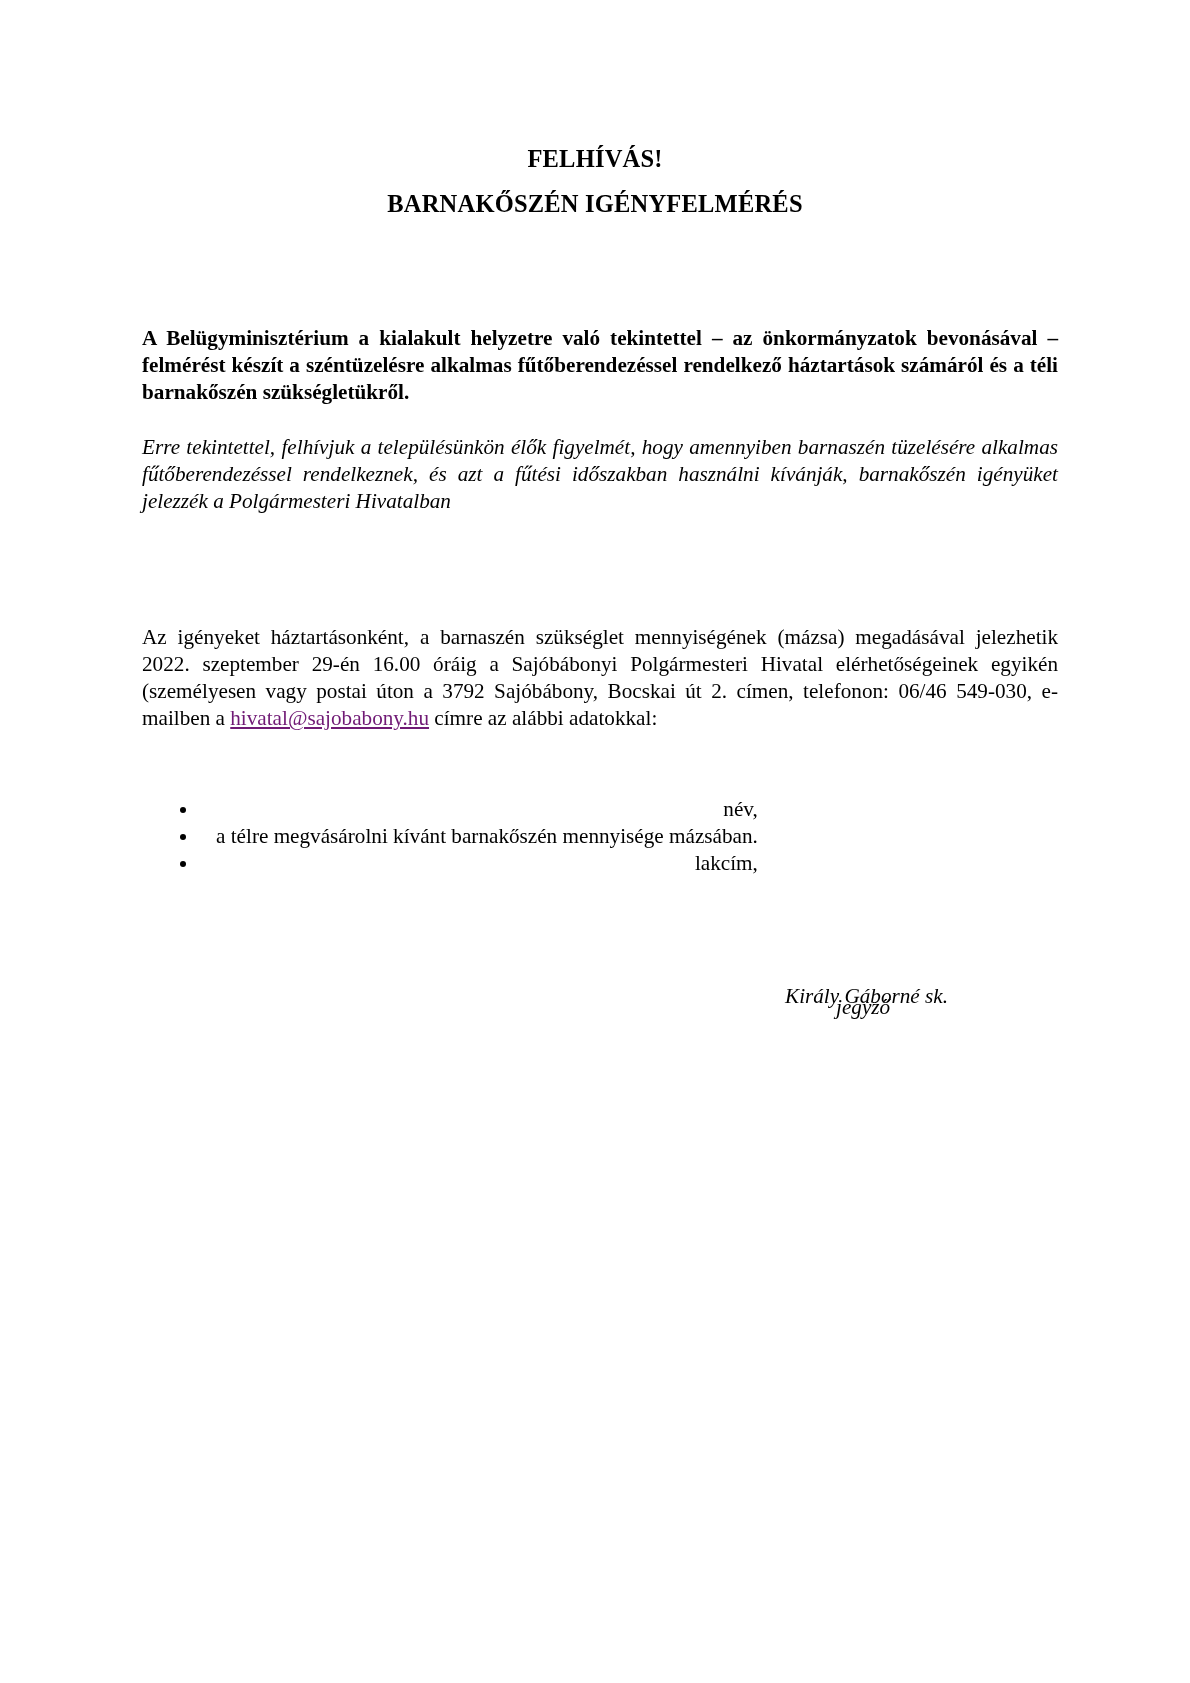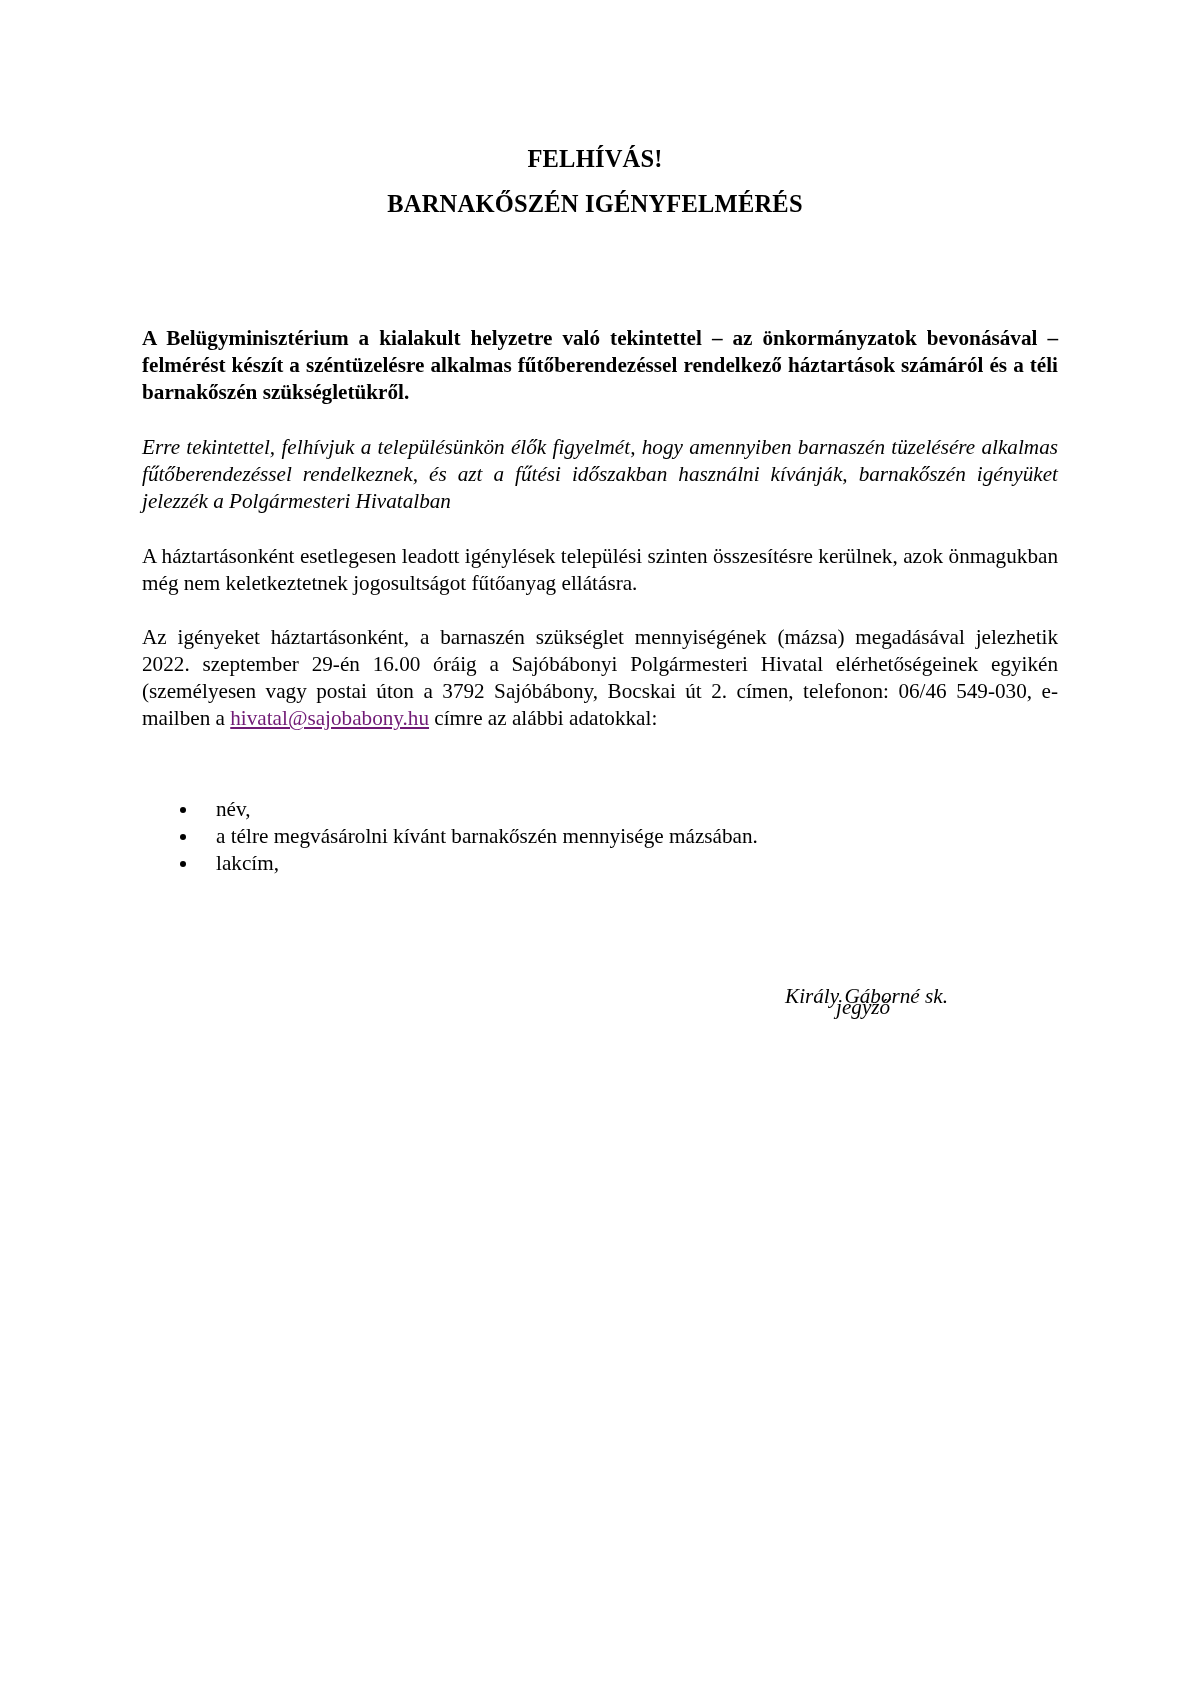--- a/index.html
+++ b/index.html
@@ -56,20 +56,21 @@
 
     .bullet-list {
       position: absolute;
       left: 142px;
       top: 796px;
       margin: 0;
       padding: 0;
       list-style: none;
       font-size: 21.2px;
       line-height: 27px;
+      text-align: right;
     }
     .bullet-item {
       position: relative;
       padding-left: 74px;
     }
     .bullet-dot {
       position: absolute;
       left: 38px;
       top: 11px;
       width: 6px;
@@ -92,21 +93,20 @@
 
 <div class="page">
 
   <div class="title title-1">FELHÍVÁS!</div>
   <div class="title title-2">BARNAKŐSZÉN IGÉNYFELMÉRÉS</div>
 
   <p class="body-text para-1" style="margin:0">A Belügyminisztérium a kialakult helyzetre való tekintettel – az önkormányzatok bevonásával – felmérést készít a széntüzelésre alkalmas fűtőberendezéssel rendelkező háztartások számáról és a téli barnakőszén szükségletükről.</p>
 
   <p class="body-text para-2" style="margin:0">Erre tekintettel, felhívjuk a településünkön élők figyelmét, hogy amennyiben barnaszén tüzelésére alkalmas fűtőberendezéssel rendelkeznek, és azt a fűtési időszakban használni kívánják, barnakőszén igényüket jelezzék a Polgármesteri Hivatalban</p>
 
-  <p class="body-text para-3" style="margin:0">A háztartásonként esetlegesen leadott igénylések települési szinten összesítésre kerülnek, azok önmagukban még nem keletkeztetnek jogosultságot fűtőanyag ellátásra.</p>
 
   <p class="body-text para-4" style="margin:0"><span class="bold">Az igényeket háztartásonként, a barnaszén szükséglet mennyiségének (mázsa) megadásával jelezhetik 2022. szeptember 29-én 16.00 óráig a Sajóbábonyi Polgármesteri Hivatal</span><span> elérhetőségeinek egyikén (személyesen vagy postai úton a 3792 Sajóbábony, Bocskai út 2. címen, telefonon: 06/46 549-030, e-mailben a </span><a class="link" href="mailto:hivatal@sajobabony.hu">hivatal@sajobabony.hu</a><span> címre az alábbi adatokkal:</span></p>
 
   <ul class="bullet-list">
     <li class="bullet-item">
       <span class="bullet-dot"></span>
       <span>név,</span>
     </li>
     <li class="bullet-item">
       <span class="bullet-dot"></span>

